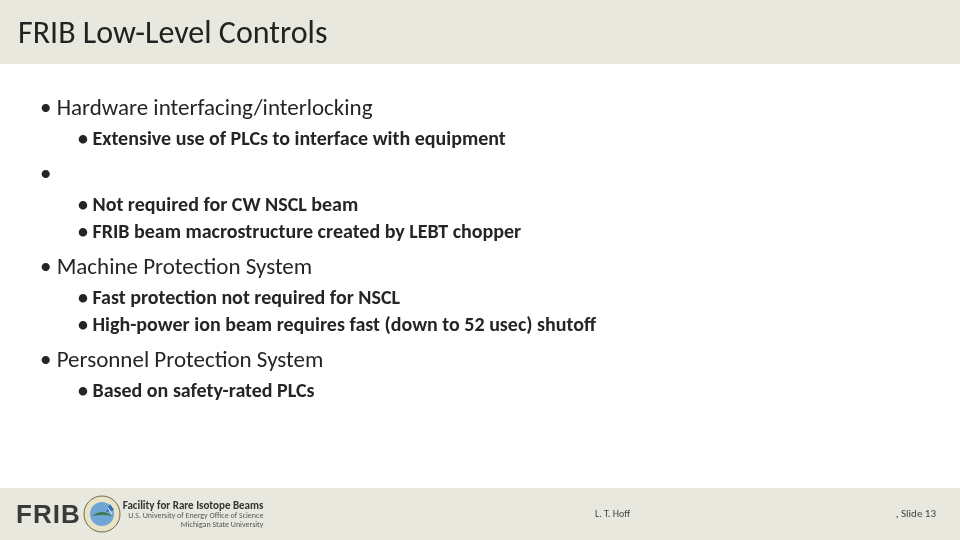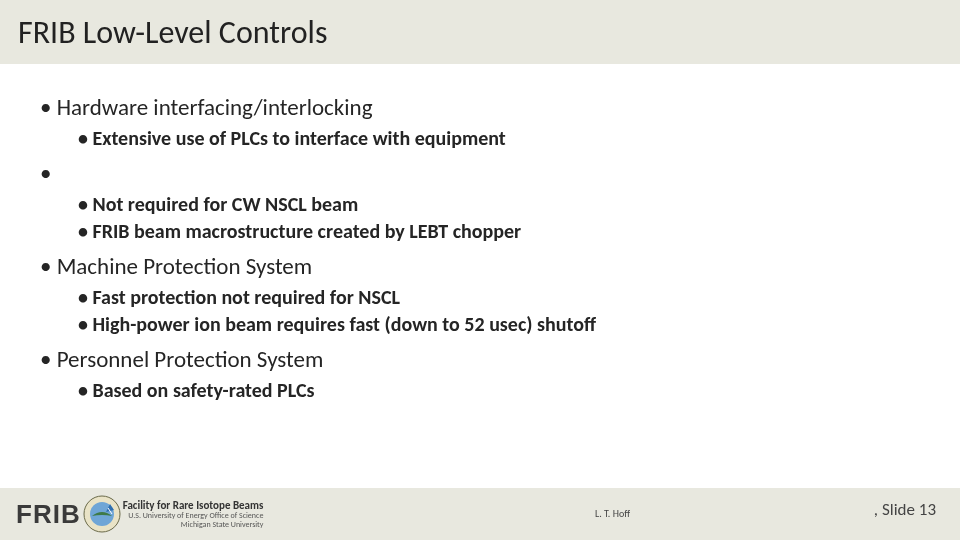--- a/index.html
+++ b/index.html
@@ -110,21 +110,21 @@
     position: absolute;
     left: 595px;
     bottom: 20px;
     font-size: 10px;
     color: #444;
   }
   .slidenum {
     position: absolute;
     right: 24px;
     bottom: 20px;
-    font-size: 17px;
+    font-size: 11px;
     color: #444;
   }
 </style>
 </head>
 <body>
 
 <div class="slide">
 
   <div class="title-bar">
     <h1>FRIB Low-Level Controls</h1>

